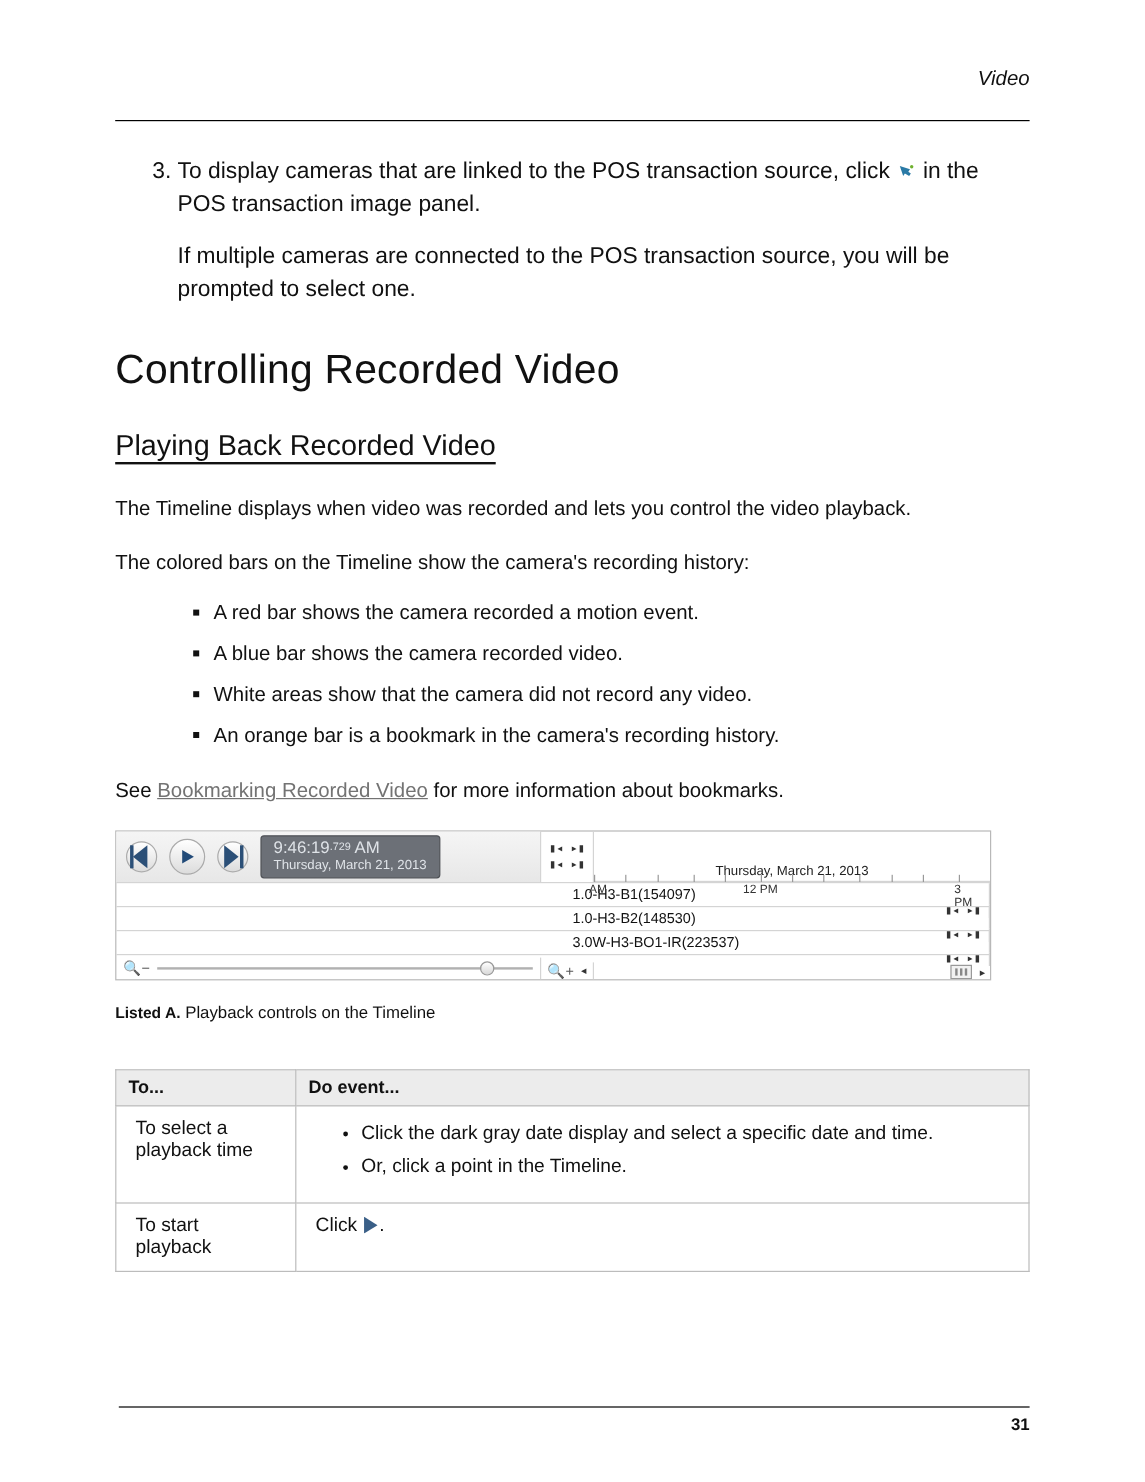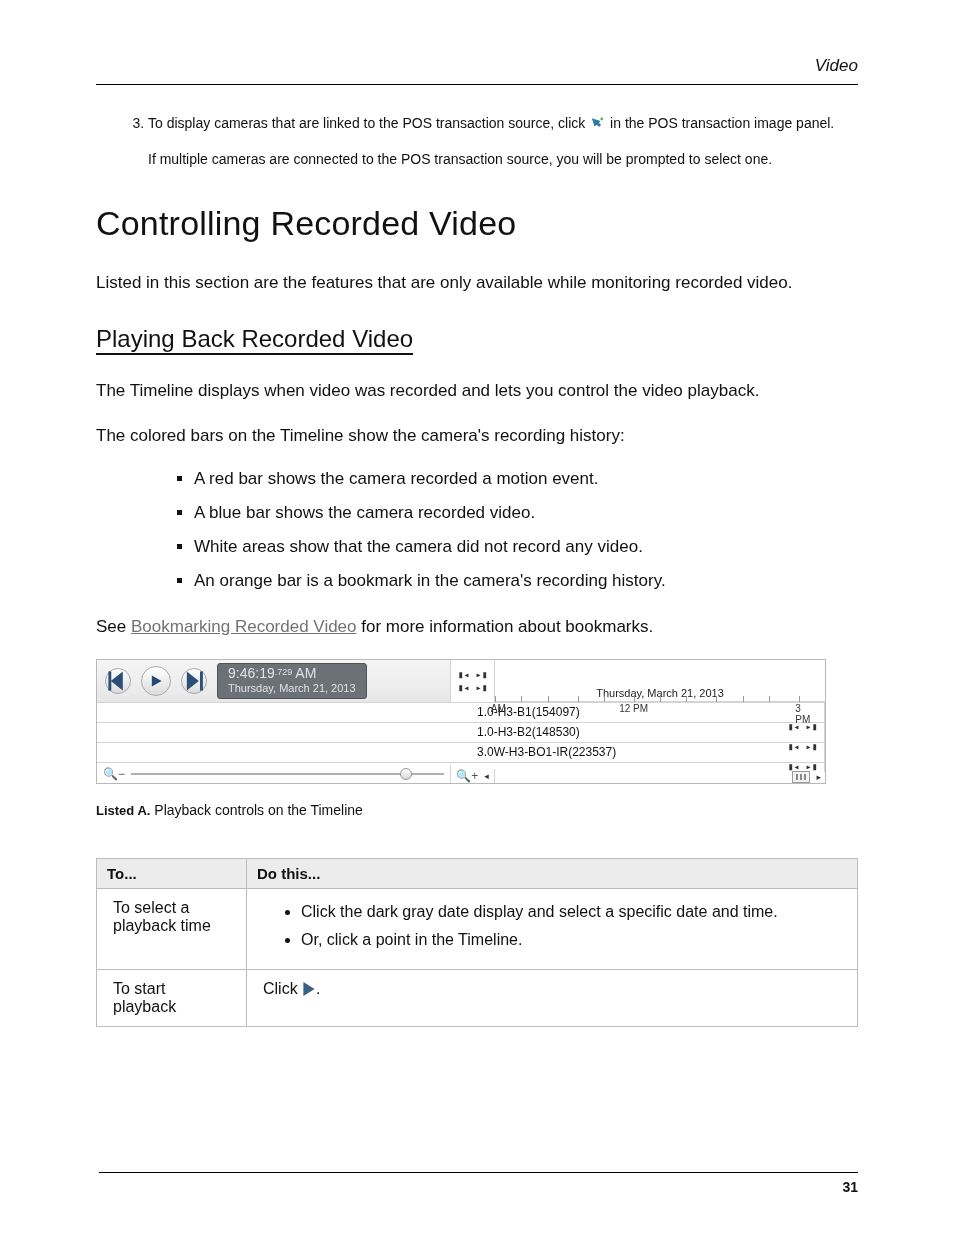--- a/index.html
+++ b/index.html
@@ -10,25 +10,25 @@
     height: 1235px;
     background: #fff;
     color: #111;
     position: relative;
   }
   .page { padding: 56px 96px 40px 96px; }
   .running-head {
     font-style: italic;
     text-align: right;
     font-size: 17px;
-    padding-bottom: 8px;
+    padding-bottom: 24px;
     border-bottom: 1px solid #000;
     margin-bottom: 28px;
   }
-  ol.step-list { margin: 0 0 24px 52px; padding: 0; font-size: 14px; }
+  ol.step-list { margin: 0 0 24px 52px; padding: 0; font-size: 19px; }
   ol.step-list > li { margin-bottom: 16px; line-height: 1.45; }
   ol.step-list > li p { margin: 16px 0 0 0; }
   .icon-linked {
     display: inline-flex; align-items: center; justify-content: center;
     width: 17px; height: 17px; vertical-align: -3px;
     color: #2a7aa6;
   }
   h1.section-title {
     font-weight: 300;
     font-size: 34px;
@@ -37,21 +37,21 @@
   }
   .body-p { font-size: 17px; line-height: 1.45; margin: 0 0 20px 0; }
   h2.subsection {
     font-weight: 400;
     font-size: 24px;
     text-decoration: underline;
     text-underline-offset: 6px;
     margin: 30px 0 26px 0;
   }
   ul.sq { list-style: square; margin: 0 0 24px 82px; padding: 0; font-size: 17px; }
-  ul.sq > li { margin: 14px 16px; }
+  ul.sq > li { margin: 14px 0; }
   a.link { color: #737373; }
 
   .timeline {
     border: 1px solid #b8b8b8;
     width: 730px;
     margin: 10px 0 18px 0;
     font-family: "Segoe UI", Tahoma, sans-serif;
     font-size: 12px;
     color: #222;
     background: #fff;
@@ -152,21 +152,20 @@
             <path fill="currentColor" d="M4 6l12 4-2 3 3 2-2 3-5-3-2 3-4-12z"></path>
             <circle cx="18" cy="7" r="2" fill="#6fb12f"></circle>
           </svg>
       </span>
       <span> in the POS transaction image panel.</span>
       <p>If multiple cameras are connected to the POS transaction source, you will be prompted to select one.</p>
     </li>
   </ol>
 
   <h1 class="section-title">Controlling Recorded Video</h1>
-  <p class="body-p">Listed in this section are the features that are only available while monitoring recorded video.</p>
 
   <h2 class="subsection">Playing Back Recorded Video</h2>
 
   <p class="body-p">The Timeline displays when video was recorded and lets you control the video playback.</p>
   <p class="body-p">The colored bars on the Timeline show the camera's recording history:</p>
 
   <ul class="sq">
     <li>A red bar shows the camera recorded a motion event.</li>
     <li>A blue bar shows the camera recorded video.</li>
     <li>White areas show that the camera did not record any video.</li>
@@ -319,21 +318,21 @@
   </div>
 
   <p class="caption">
     <b>Listed A.</b><span> Playback controls on the Timeline</span>
   </p>
 
   <table class="actions">
     <thead>
       <tr>
         <th style="width:150px">To...</th>
-        <th>Do this...</th>
+        <th>Do event...</th>
       </tr>
     </thead>
     <tbody>
       <tr>
         <td>To select a playback time</td>
         <td>
           <ul>
             <li>Click the dark gray date display and select a specific date and time.</li>
             <li>Or, click a point in the Timeline.</li>
           </ul>

